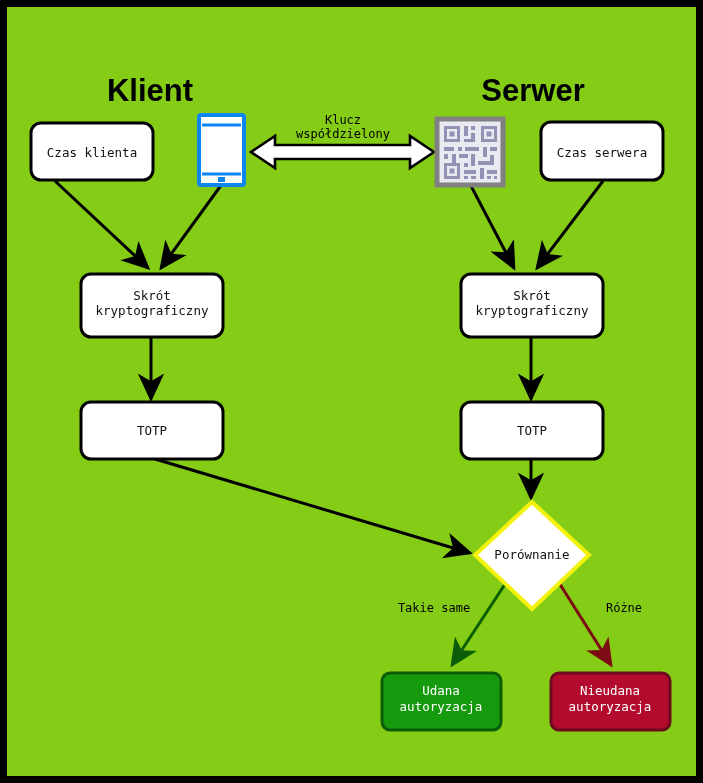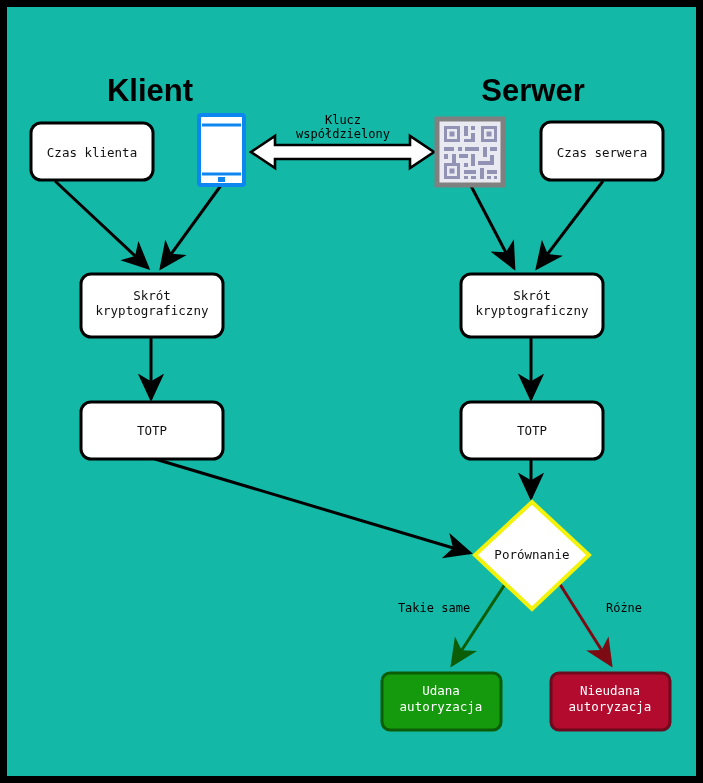--- a/index.html
+++ b/index.html
@@ -4,21 +4,21 @@
 <style>
   html, body {
     margin: 0;
     padding: 0;
     background: #ffffff;
   }
   #page {
     position: relative;
     width: 703px;
     height: 783px;
-    background: #14b8a6;
+    background: #84cc16;
     overflow: hidden;
     font-family: "DejaVu Sans Mono", monospace;
   }
   #frame {
     position: absolute;
     left: 0; top: 0;
     width: 703px; height: 783px;
     box-sizing: border-box;
     border: 7px solid #000000;
     pointer-events: none;

